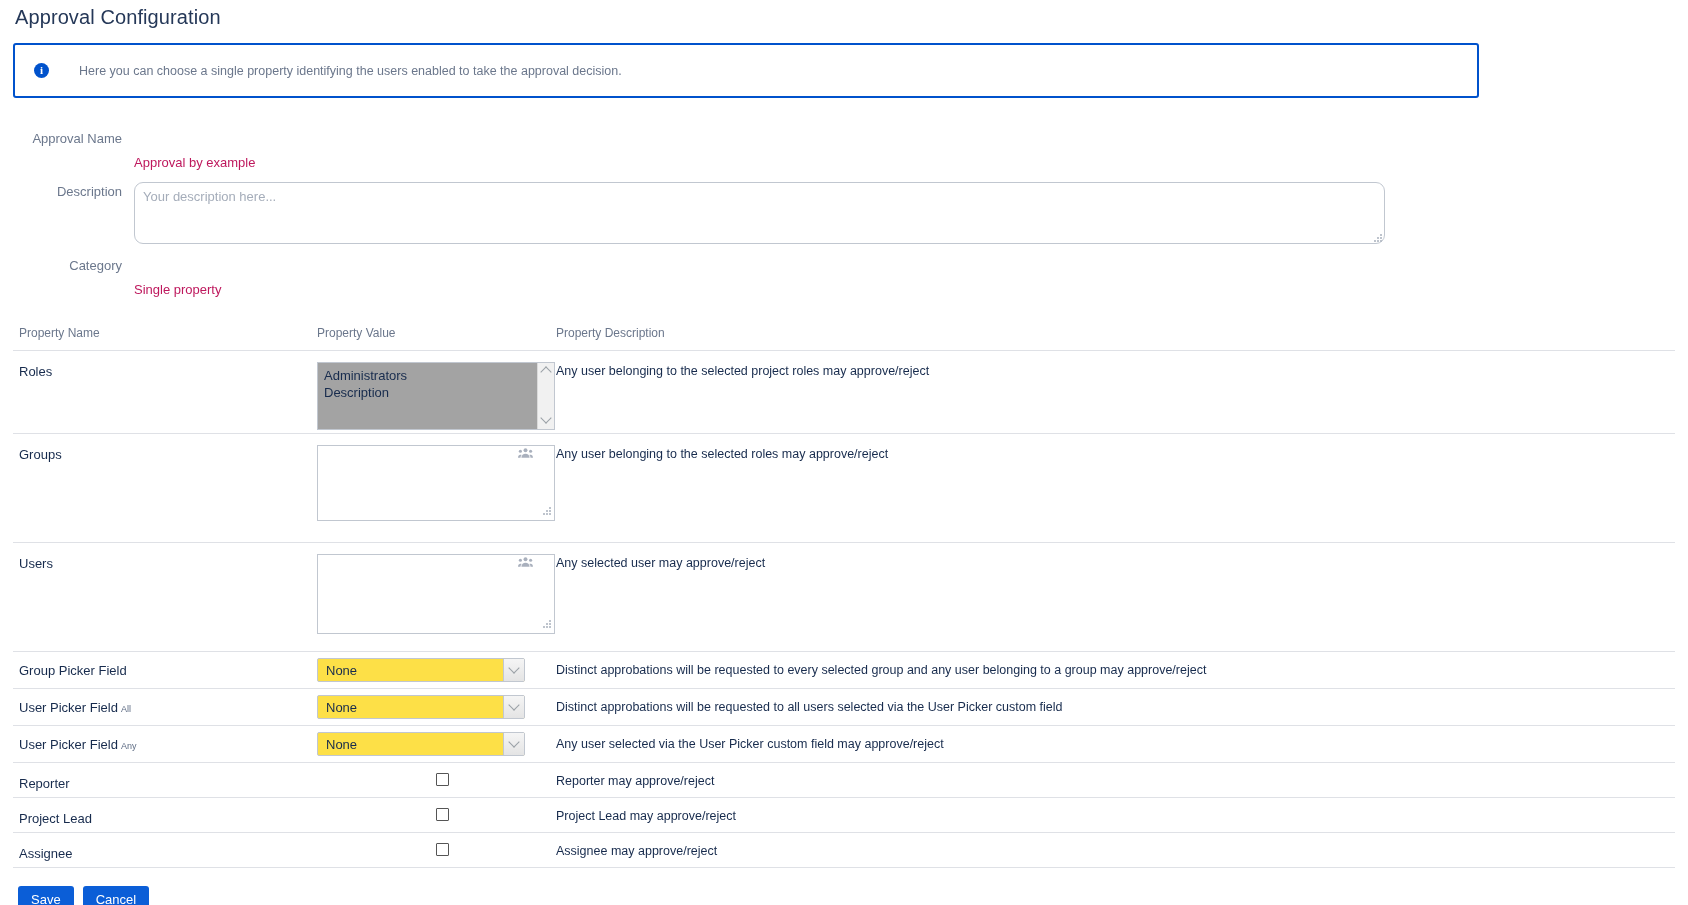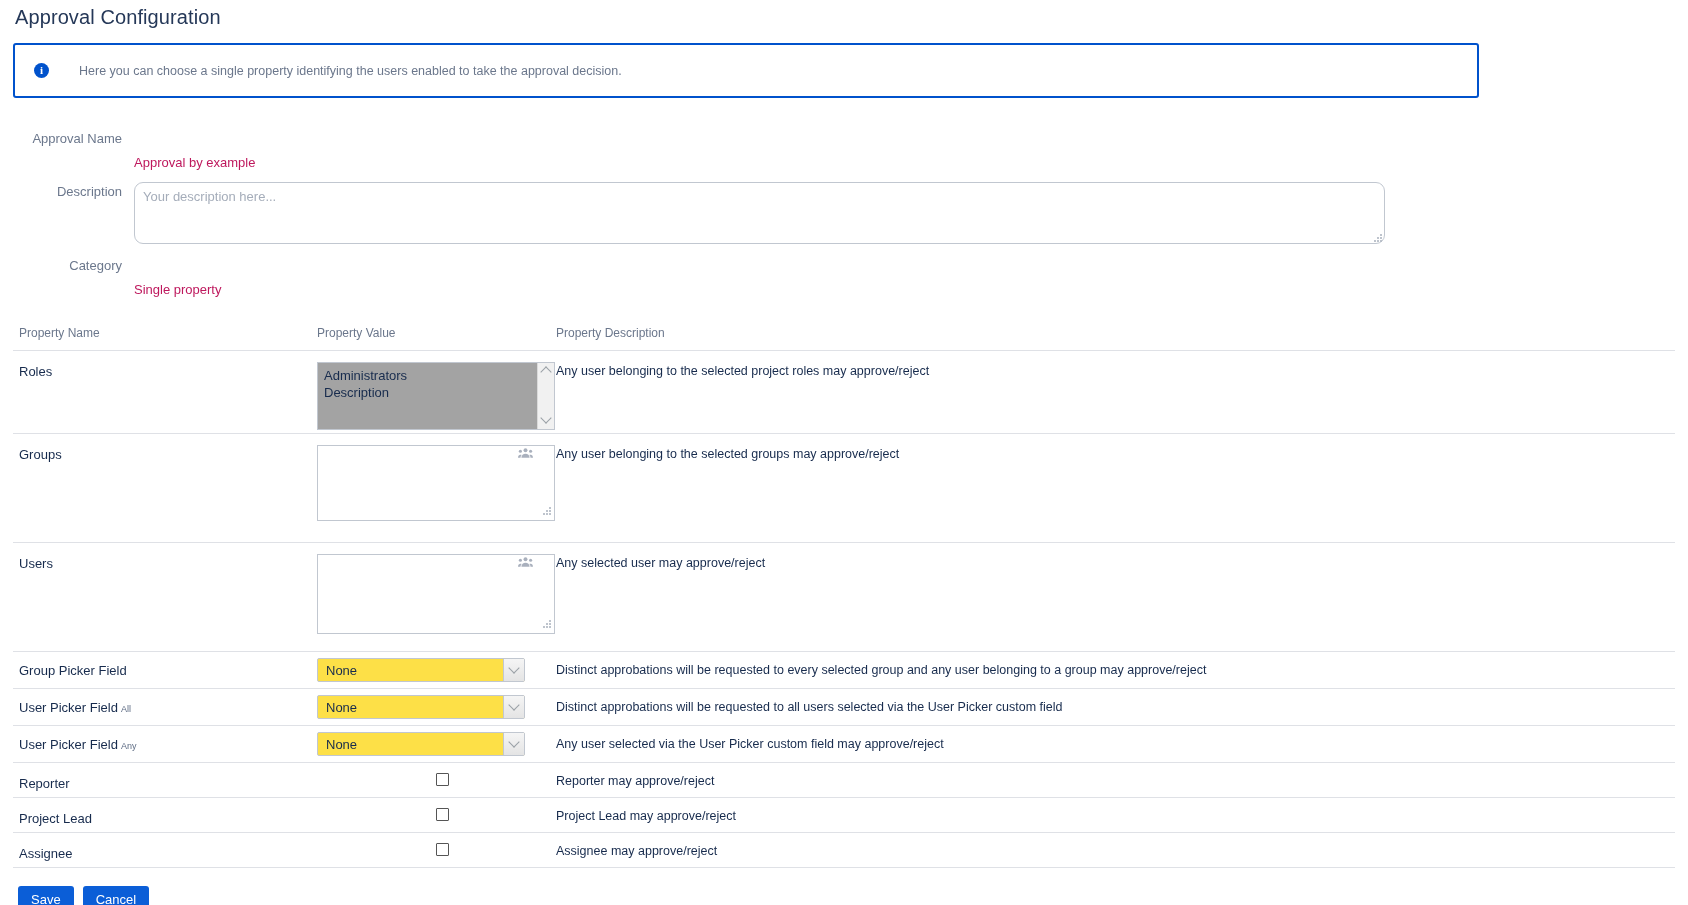--- a/index.html
+++ b/index.html
@@ -355,21 +355,21 @@
       <div class="icon-cell">
         <svg width="15" height="12" viewBox="0 0 20 14" opacity="0.45">
           <circle cx="10" cy="3.4" r="2.6" fill="#42526E"></circle>
           <path d="M4.6 13.2c0-3 2.4-5.1 5.4-5.1s5.4 2.1 5.4 5.1z" fill="#42526E"></path>
           <circle cx="3.2" cy="4.6" r="2.1" fill="#42526E"></circle>
           <path d="M0 13.2c0-2.4 1.4-4 3.2-4 .6 0 1.2.2 1.7.5-1 1-1.6 2.2-1.6 3.5z" fill="#42526E"></path>
           <circle cx="16.8" cy="4.6" r="2.1" fill="#42526E"></circle>
           <path d="M20 13.2c0-2.4-1.4-4-3.2-4-.6 0-1.2.2-1.7.5 1 1 1.6 2.2 1.6 3.5z" fill="#42526E"></path>
         </svg>
       </div>
-      <div class="col-desc">Any user belonging to the selected groups may approve/reject</div>
+      <div class="col-desc">Any user belonging to the selected roles may approve/reject</div>
     </div>
 
     <div class="prop-row" style="height:109px">
       <div class="col-name">Users</div>
       <div class="col-value">
         <div class="emptybox h-users">
           <span class="grip">
             <i></i>
               <i></i>
               <i></i>

